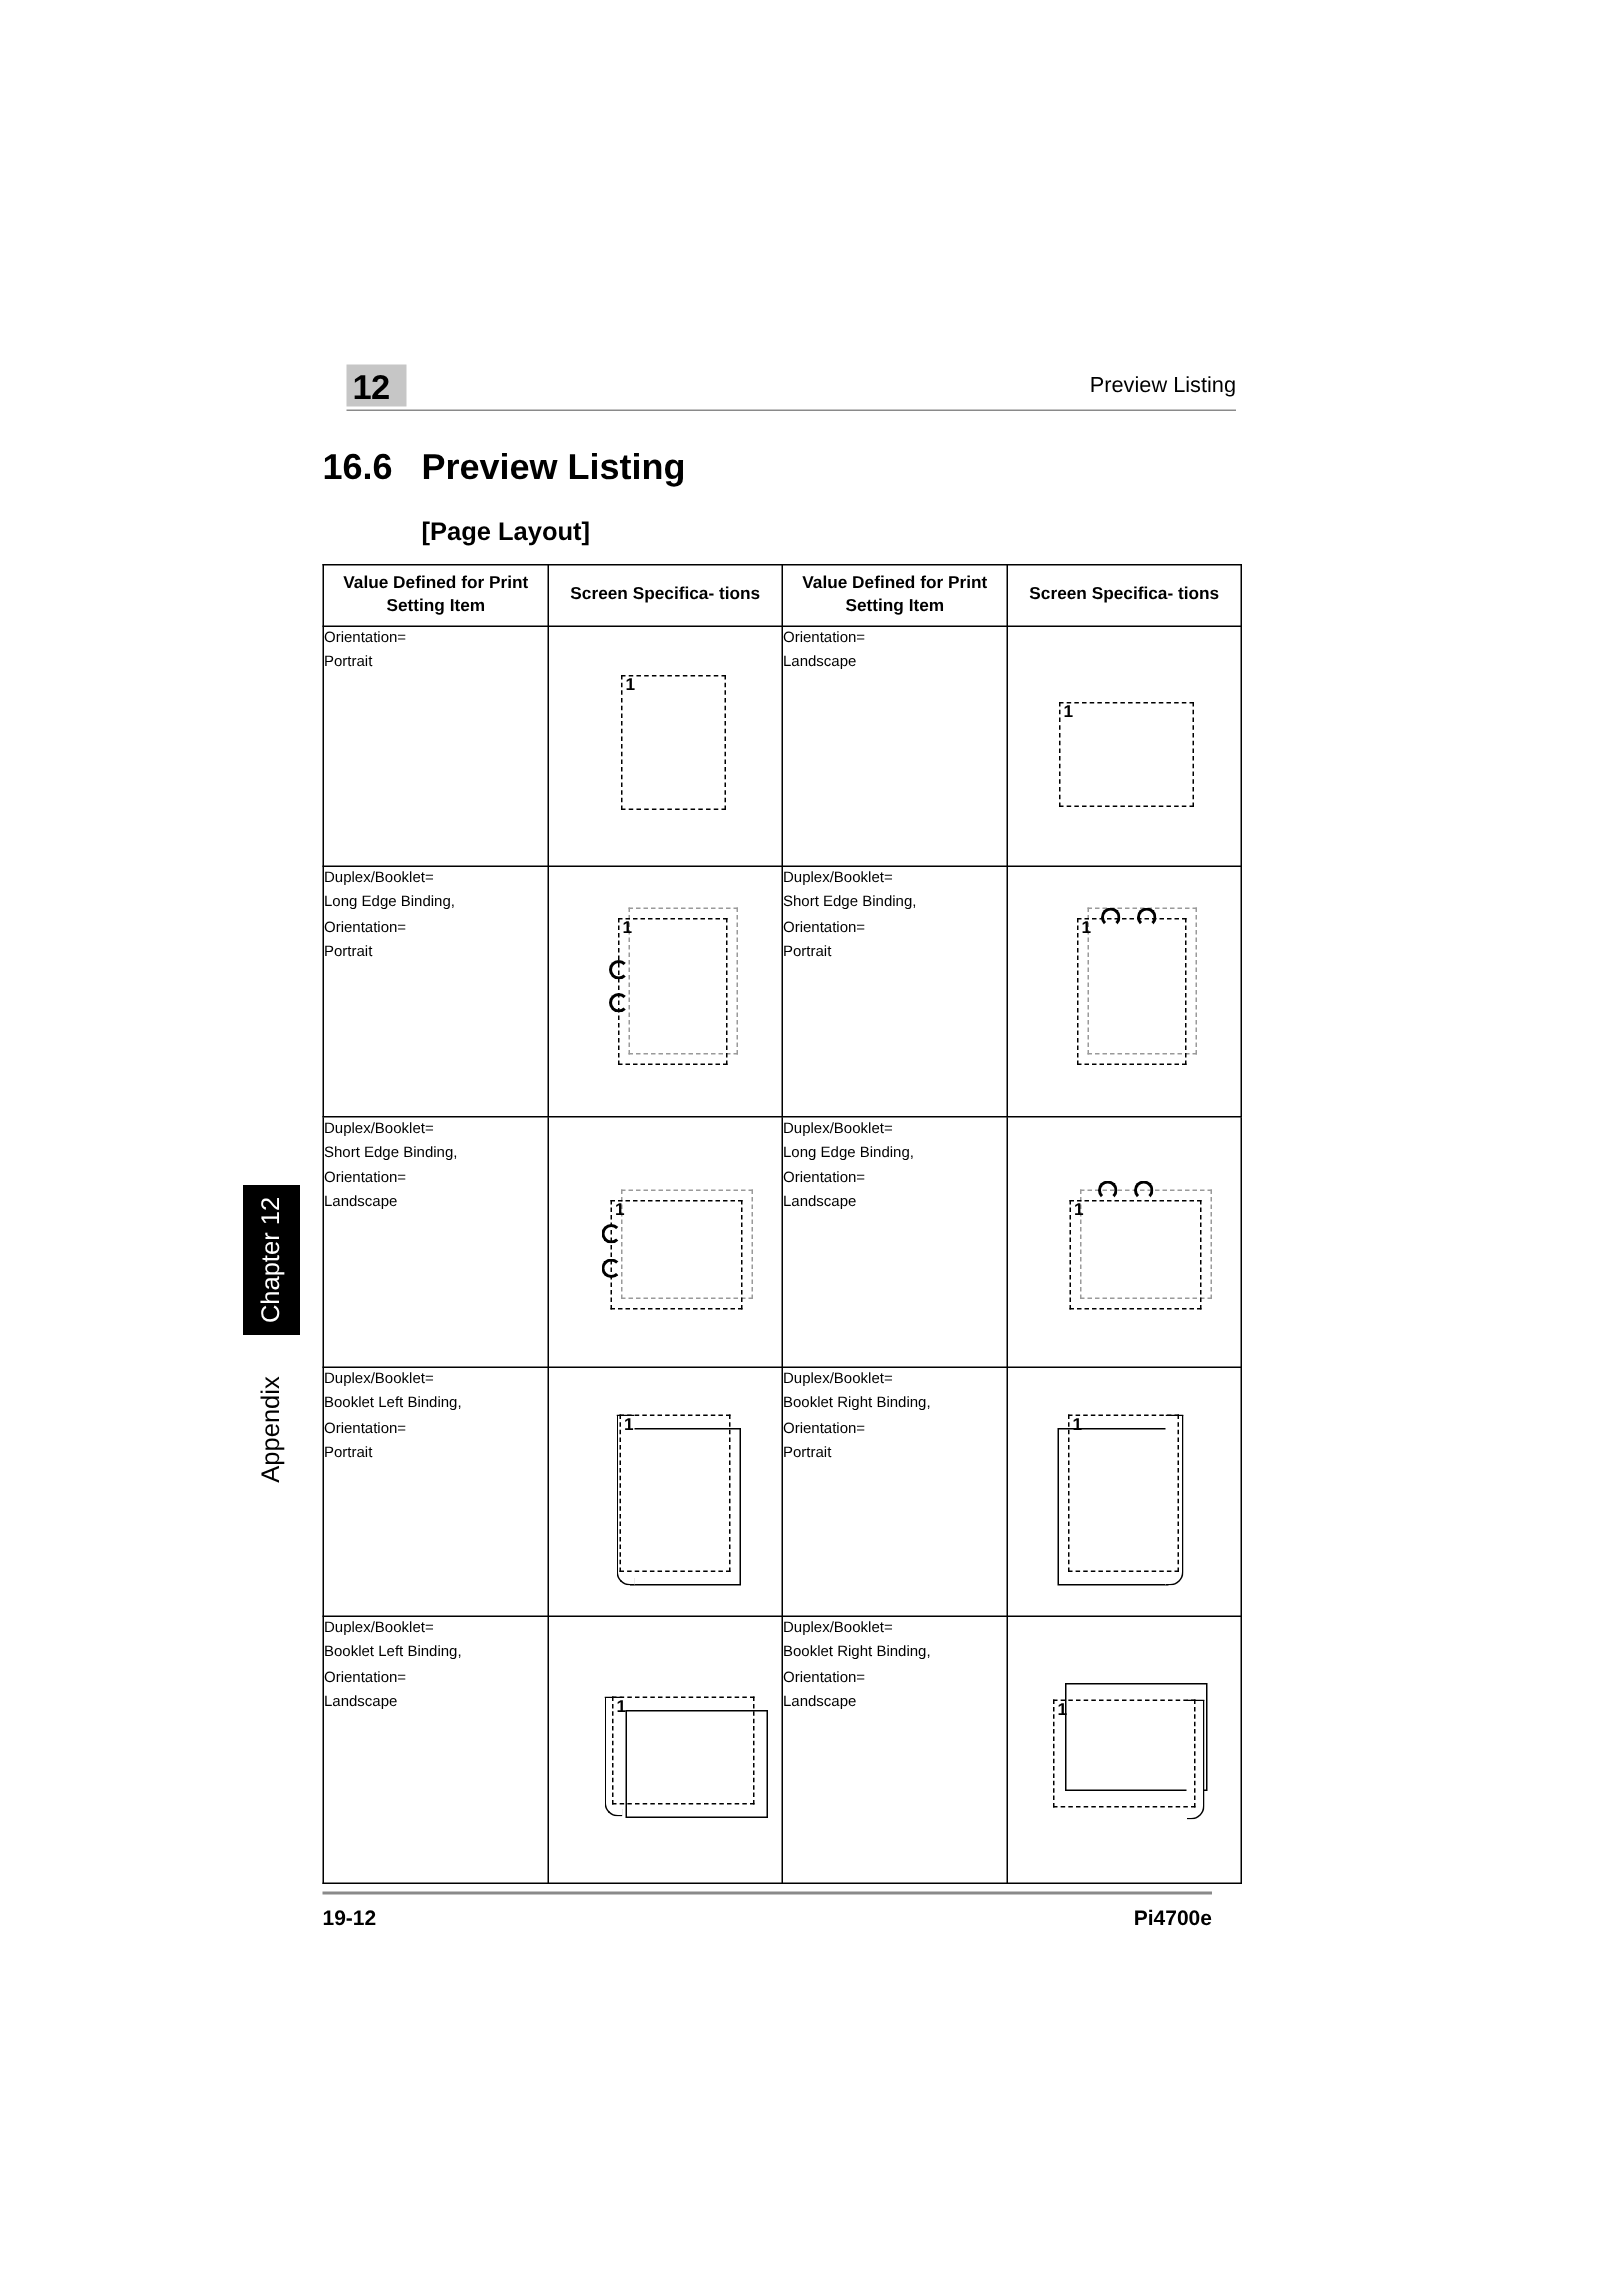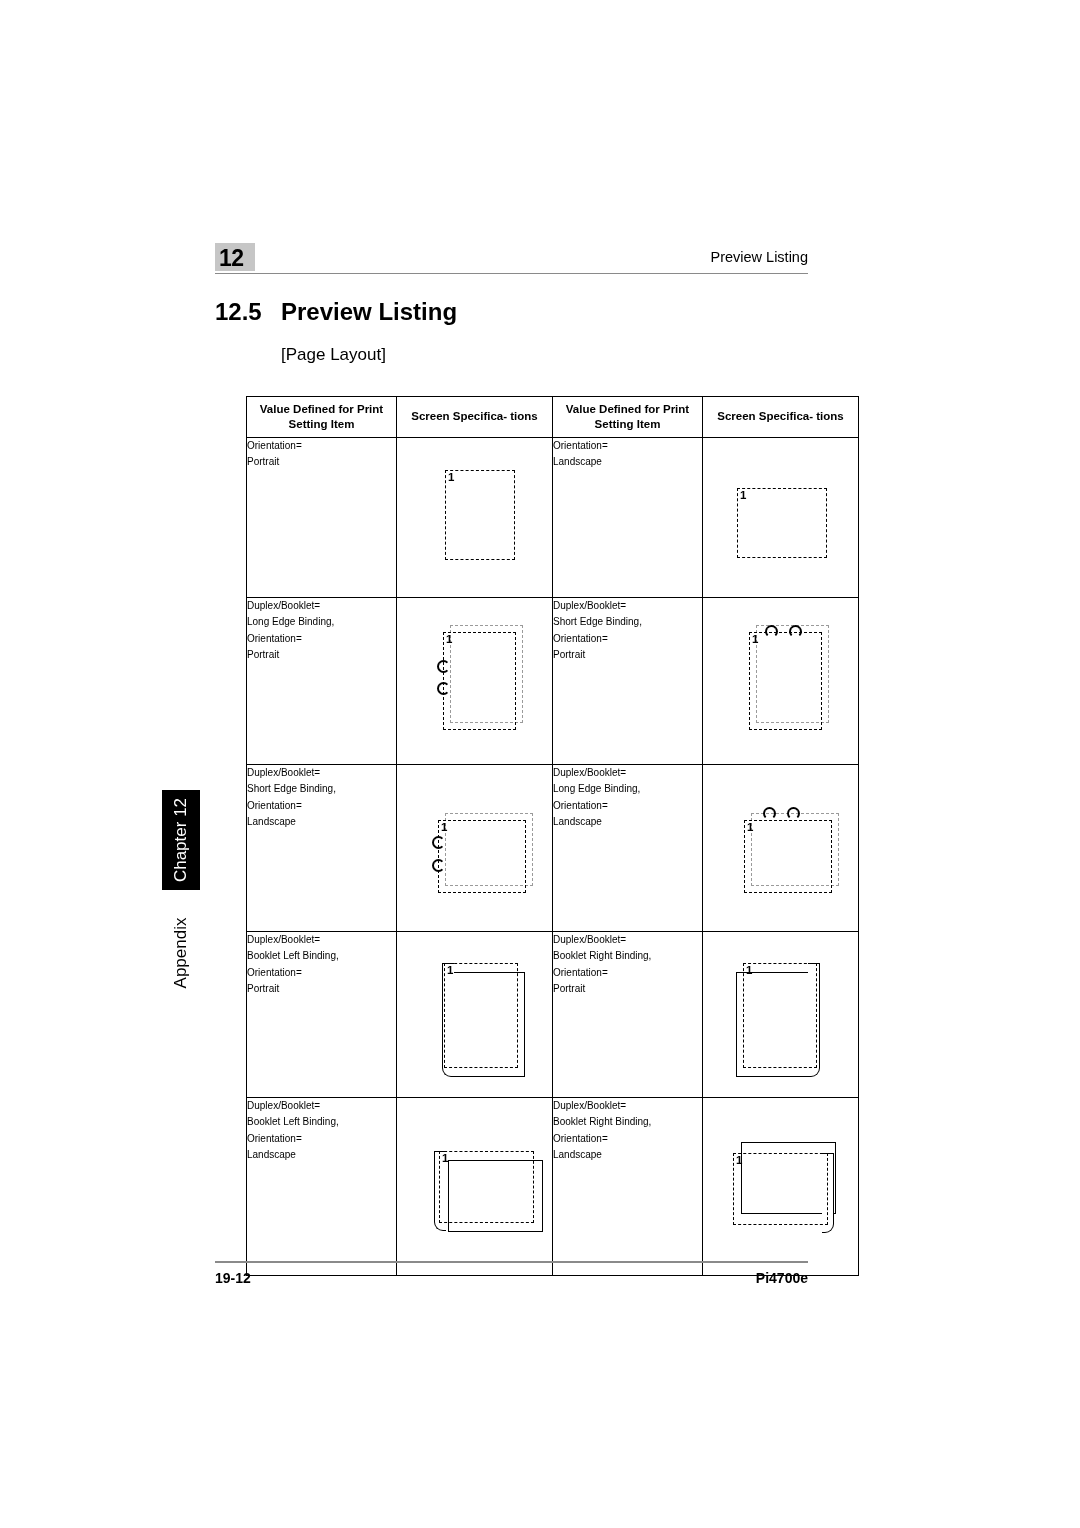--- a/index.html
+++ b/index.html
@@ -12,21 +12,21 @@
     height: 1528px;
     font-family: "Liberation Sans", sans-serif;
     color: #000000;
     position: relative;
     overflow: hidden;
   }
 
   
   .page-header {
     position: absolute;
-    left: 215px;
+    left: 231px;
     top: 243px;
     width: 593px;
     height: 40px;
   }
   .chap-num-box {
     position: absolute;
     left: 0;
     top: 0;
     width: 40px;
     height: 28px;
@@ -65,21 +65,21 @@
     font-size: 24px;
     font-weight: bold;
     white-space: nowrap;
   }
   .sec-num { display: inline-block; width: 66px; }
   .sub-title {
     position: absolute;
     left: 281px;
     top: 345px;
     font-size: 17px;
-    font-weight: normal;
+    font-weight: bold;
   }
 
   
   .side-tab {
     position: absolute;
     left: 162px;
     top: 790px;
     width: 38px;
     height: 100px;
     background: #000000;
@@ -107,25 +107,24 @@
     transform: translate(-50%, -50%) rotate(-90deg);
     color: #000000;
     font-size: 17px;
     white-space: nowrap;
   }
 
   
   .spec-table {
     position: absolute;
     left: 215px;
-    top: 396px;
+    top: 376px;
     width: 593px;
     border-collapse: collapse;
     table-layout: fixed;
-    margin-left: 31px;
   }
   .spec-table td, .spec-table th {
     border: 1px solid #000000;
     padding: 0;
     vertical-align: top;
   }
   .spec-table th {
     font-size: 11.5px;
     font-weight: bold;
     text-align: center;
@@ -220,21 +219,21 @@
 <body>
 
 <div class="page-header">
   <div class="chap-num-box"></div>
   <div class="chap-num">12</div>
   <div class="header-right">Preview Listing</div>
   <div class="header-rule"></div>
 </div>
 
 <div class="sec-title">
-  <span class="sec-num">12.5</span><span>Preview Listing</span>
+  <span class="sec-num">16.6</span><span>Preview Listing</span>
 </div>
 <div class="sub-title">[Page Layout]</div>
 
 <div class="side-tab">
   <span class="side-tab-label">Chapter 12</span>
 </div>
 <div class="side-appendix">
   <span class="side-appendix-label">Appendix</span>
 </div>
 

